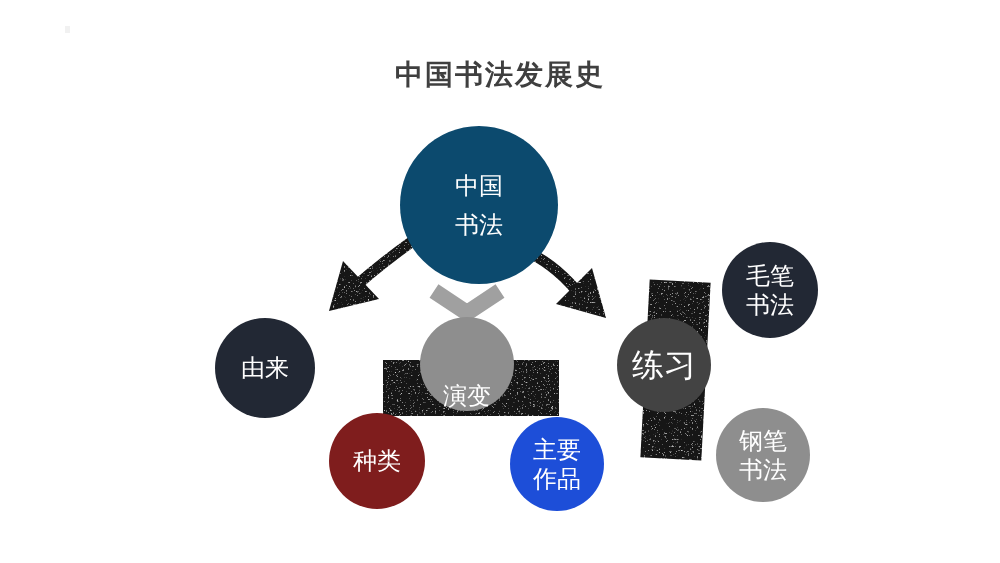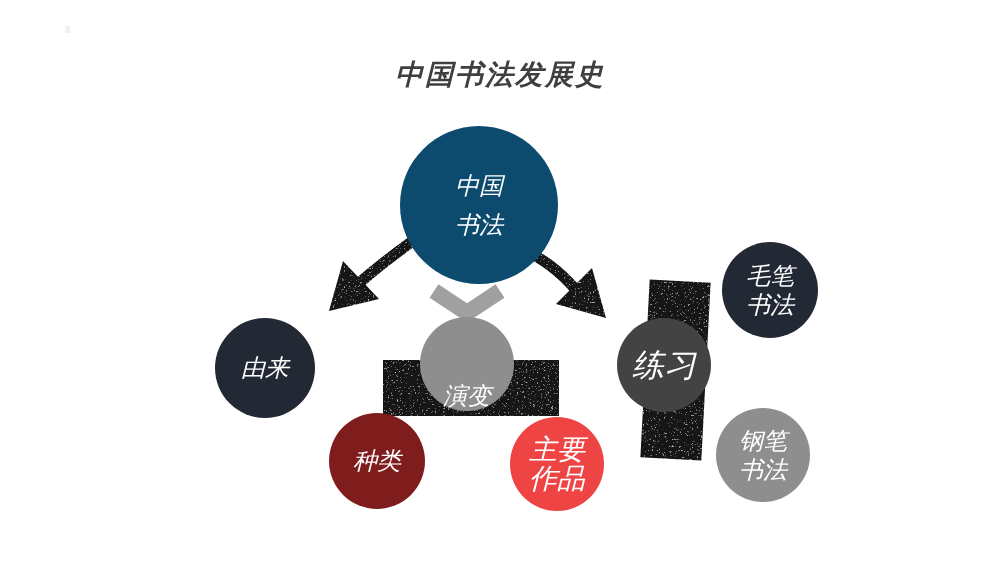--- a/index.html
+++ b/index.html
@@ -5,21 +5,20 @@
   html,body{margin:0;padding:0;}
   body{
     font-family:"Liberation Sans","DejaVu Sans",sans-serif;
     background:#ffffff;
   }
   .slide{
     position:relative;
     width:870px;height:563px;
     background:#ffffff;
     overflow:hidden;
-    font-style:italic;
   }
   .diagram-title{
     position:absolute;
     left:0;top:56px;width:1000px;
     text-align:center;
     font-size:28px;
     font-weight:bold;
     letter-spacing:2px;
     color:#3f3f3f;
   }
@@ -61,22 +60,22 @@
     background:#8e8e8e;
     font-size:24px;line-height:30px;align-items:flex-end;
   }
   .node-types{
     left:329px;top:413px;width:96px;height:96px;
     background:#7f1d1d;
     font-size:24px;line-height:30px;
   }
   .node-major-works{
     left:510px;top:417px;width:94px;height:94px;
-    background:#ef4444;
-    font-size:28px;line-height:29px;
+    background:#1d4ed8;
+    font-size:24px;line-height:29px;
   }
   .node-practice{
     left:617px;top:318px;width:94px;height:94px;
     background:#434343;
     font-size:32px;line-height:30px;
   }
   .node-brush{
     left:722px;top:242px;width:96px;height:96px;
     background:#222834;
     font-size:24px;line-height:29px;

